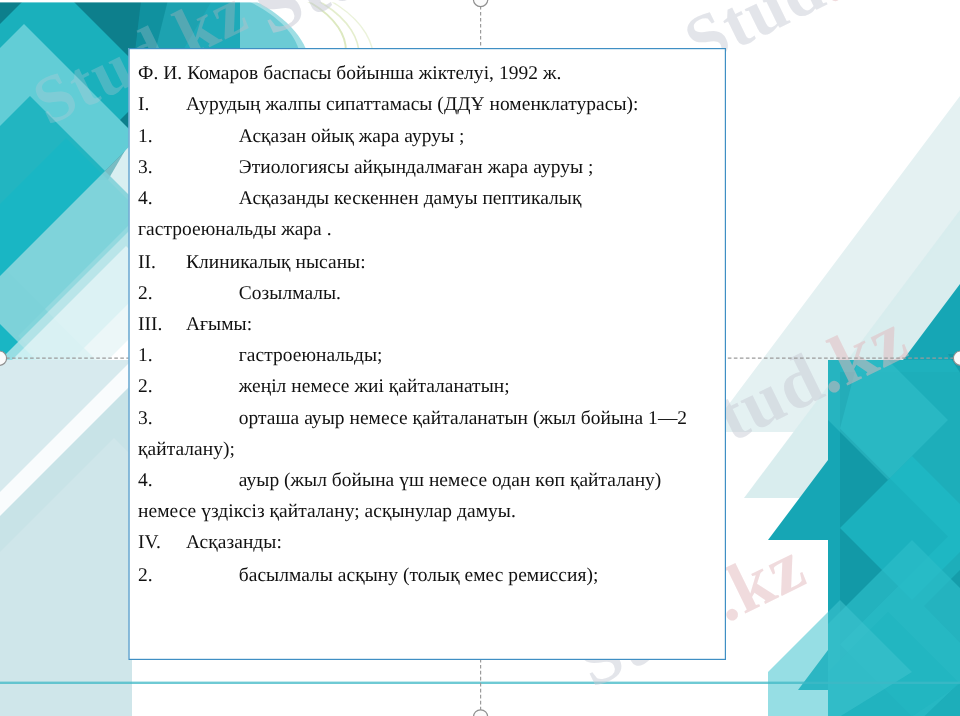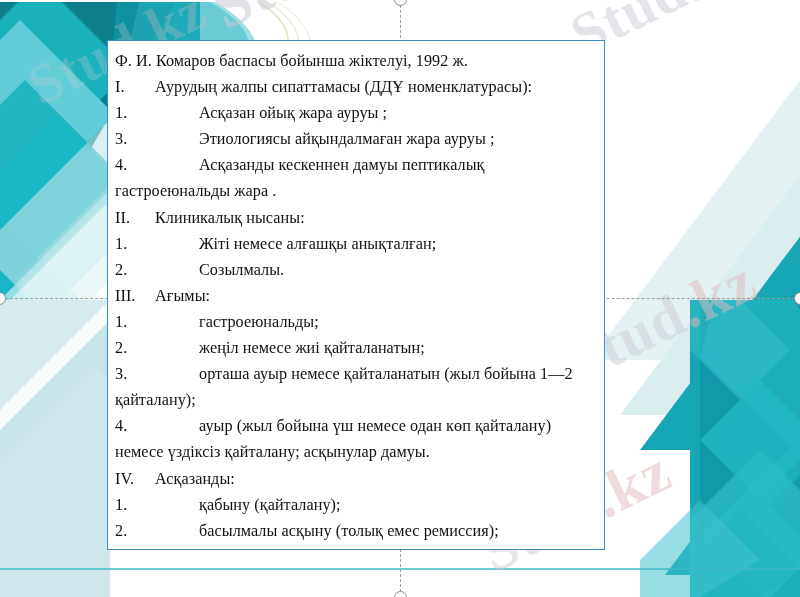--- a/index.html
+++ b/index.html
@@ -212,28 +212,26 @@
   <div id="content-box">
 
     <div class="line">Ф. И. Комаров баспасы бойынша жіктелуі, 1992 ж.</div>
 
     <div class="line"><span class="rnum">I.</span><span>Аурудың жалпы сипаттамасы (ДДҰ номенклатурасы):</span></div>
     <div class="line"><span class="num">1.</span><span>Асқазан ойық жара ауруы ;</span></div>
     <div class="line"><span class="num">3.</span><span>Этиологиясы айқындалмаған жара ауруы ;</span></div>
     <div class="line wrap"><span class="num">4.</span><span>Асқазанды кескеннен дамуы пептикалық гастроеюнальды жара .</span></div>
 
     <div class="line"><span class="rnum">II.</span><span>Клиникалық нысаны:</span></div>
-    <div class="line"><span class="num">1.</span><span>Жіті немесе алғашқы анықталған;</span></div>
     <div class="line"><span class="num">2.</span><span>Созылмалы.</span></div>
 
     <div class="line"><span class="rnum">III.</span><span>Ағымы:</span></div>
     <div class="line"><span class="num">1.</span><span>гастроеюнальды;</span></div>
     <div class="line"><span class="num">2.</span><span>жеңіл немесе жиі қайталанатын;</span></div>
     <div class="line wrap"><span class="num">3.</span><span>орташа ауыр немесе қайталанатын (жыл бойына 1—2 қайталану);</span></div>
     <div class="line wrap"><span class="num">4.</span><span>ауыр (жыл бойына үш немесе одан көп қайталану) немесе  үздіксіз қайталану; асқынулар дамуы.</span></div>
 
     <div class="line"><span class="rnum">IV.</span><span>Асқазанды:</span></div>
-    <div class="line"><span class="num">1.</span><span>қабыну (қайталану);</span></div>
     <div class="line"><span class="num">2.</span><span>басылмалы асқыну (толық емес ремиссия);</span></div>
 
   </div>
 
 </div>
 
 </body></html>

